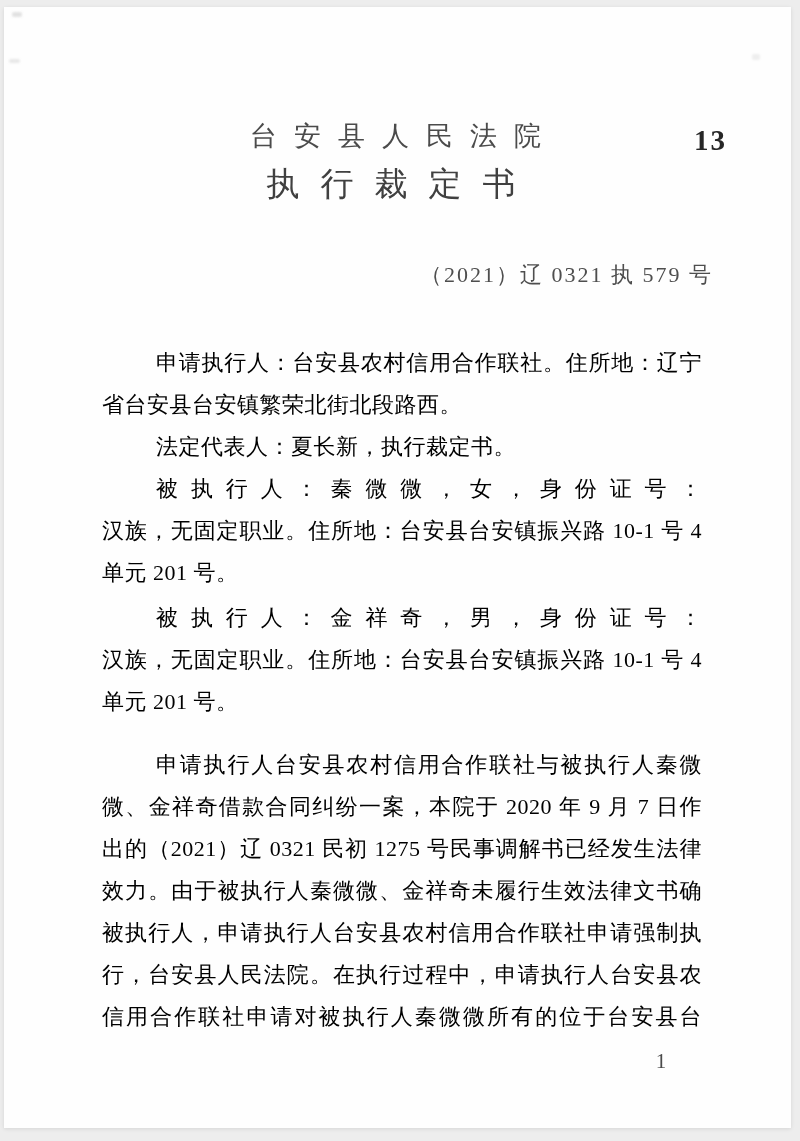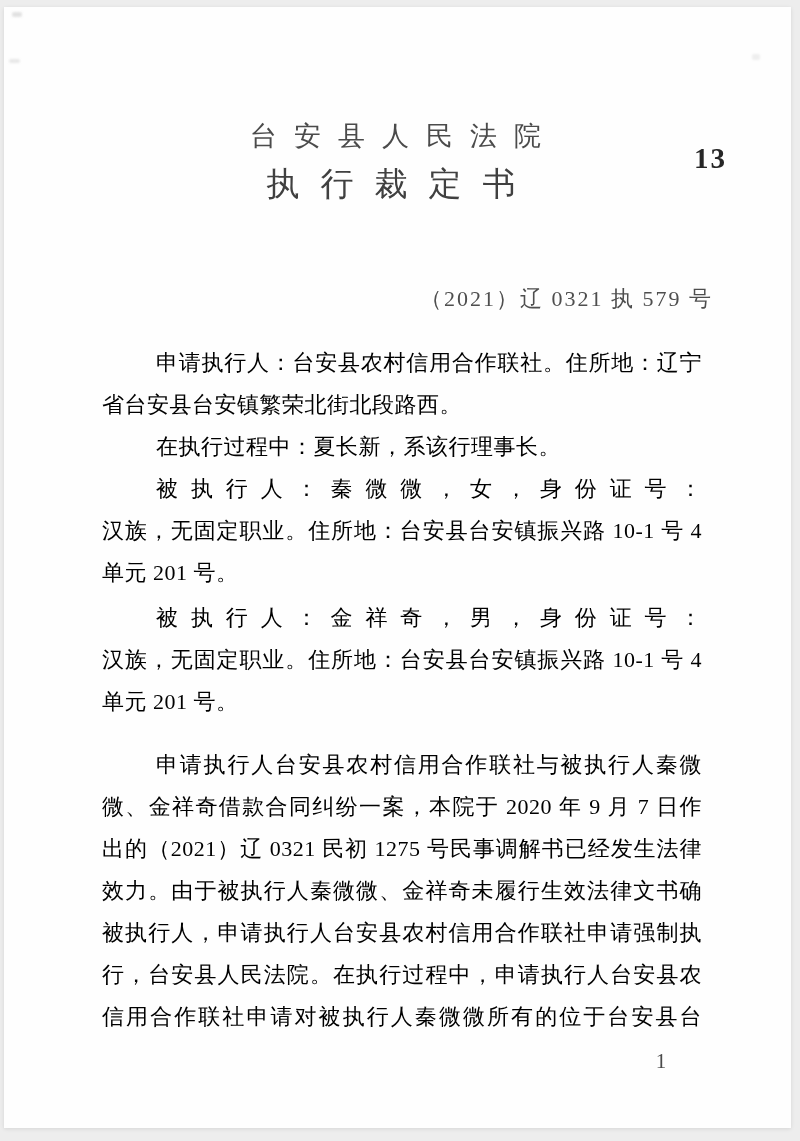--- a/index.html
+++ b/index.html
@@ -49,39 +49,38 @@
     font-size: 33px;
     line-height: 42px;
     letter-spacing: 21px;
     padding-left: 12px;
     box-sizing: border-box;
     color: #404040;
     font-weight: 500;
   }
   .sheet-number {
     position: absolute;
-    left: 664px; top: 141px; width: 90px;
+    left: 664px; top: 123px; width: 90px;
     text-align: left;
     padding-left: 30px;
     box-sizing: border-box;
     font-size: 29px;
     line-height: 34px;
     font-weight: 600;
     color: #262626;
     letter-spacing: 2px;
   }
   .case-number {
     position: absolute;
     left: 100px; top: 258px; width: 613px;
     text-align: right;
     font-size: 22px;
     line-height: 34px;
     letter-spacing: 2px;
     color: #4e4e4e;
-    margin-top: 24px;
   }
   .doc-body {
     position: absolute;
     left: 102px; top: 342px; width: 600px;
   }
   .bl {
     height: 42px;
     line-height: 42px;
     font-size: 22px;
     color: #000000;
@@ -131,21 +130,21 @@
 
     <div class="sheet-number">13</div>
 
     <div class="doc-title">执行裁定书</div>
 
     <div class="case-number">（2021）辽 0321 执 579 号</div>
 
     <div class="doc-body">
       <div class="bl ind">申请执行人：台安县农村信用合作联社。住所地：辽宁</div>
       <div class="bl end">省台安县台安镇繁荣北街北段路西。</div>
-      <div class="bl ind end">在执行过程中：夏长新，系该行理事长。</div>
+      <div class="bl ind end">法定代表人：夏长新，执行裁定书。</div>
       <div class="bl ind">被执行人：秦微微，女，身份证号：210321198310301225，</div>
       <div class="bl">汉族，无固定职业。住所地：台安县台安镇振兴路 10-1 号 4</div>
       <div class="bl end">单元 201 号。</div>
       <div class="bl ind g1">被执行人：金祥奇，男，身份证号：21032119611106001X，</div>
       <div class="bl">汉族，无固定职业。住所地：台安县台安镇振兴路 10-1 号 4</div>
       <div class="bl end">单元 201 号。</div>
       <div class="bl ind g2">申请执行人台安县农村信用合作联社与被执行人秦微</div>
       <div class="bl">微、金祥奇借款合同纠纷一案，本院于 2020 年 9 月 7 日作</div>
       <div class="bl">出的（2021）辽 0321 民初 1275 号民事调解书已经发生法律</div>
       <div class="bl">效力。由于被执行人秦微微、金祥奇未履行生效法律文书确</div>

